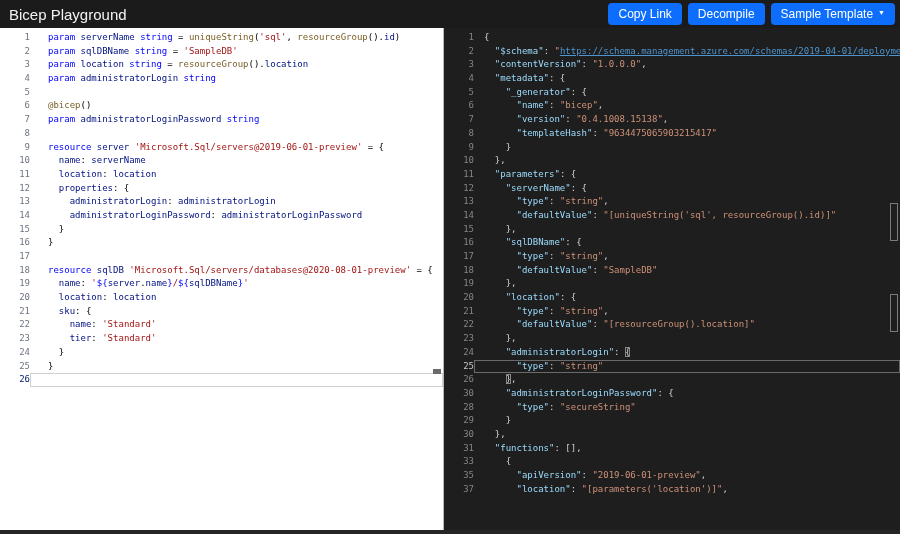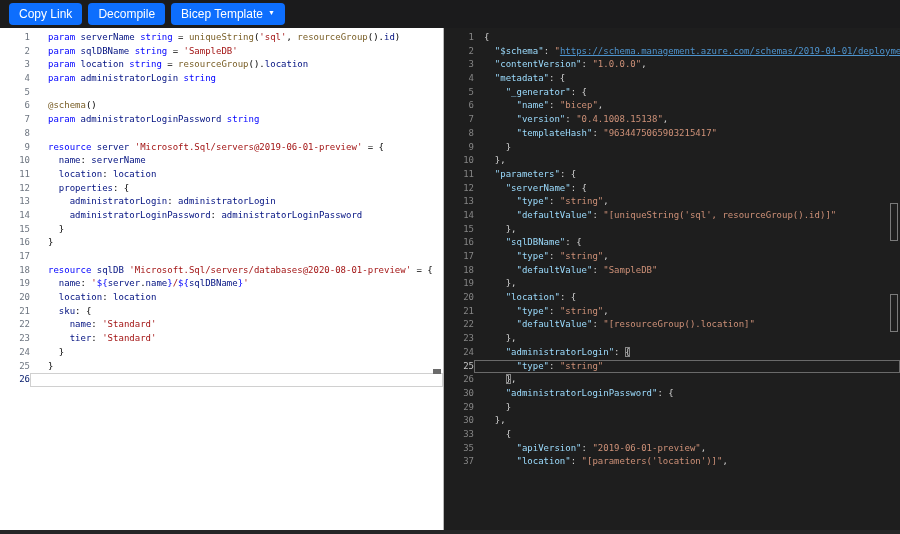--- a/index.html
+++ b/index.html
@@ -50,43 +50,44 @@
   .mark-1{top:175px;height:38px}
   .mark-2{top:266px;height:38px}
   .cursor-mark{position:absolute;width:8px;height:5px;right:2px;top:341px;background:#6b6b6b;z-index:3}
 
   .bottom-strip{height:4px;background:#252526}
 </style>
 </head>
 <body>
 
 <div class="header">
+  <div class="title">Bicep Playground</div>
   <div class="btns">
     <button class="btn">
       <span>Copy Link</span>
     </button>
     <button class="btn">
       <span>Decompile</span>
     </button>
     <button class="btn">
-      <span>Bicep Template</span>
+      <span>Sample Template</span>
       <span class="caret">▼</span>
     </button>
   </div>
 </div>
 
 <div class="main">
   <div class="pane light" id="left-rows">
     <div class="cursor-mark"></div>
   <div class="row"><span class="ln">1</span><span class="code"><span class="k">param </span><span class="i">serverName </span><span class="k">string </span><span class="o">= </span><span class="f">uniqueString</span><span class="o">(</span><span class="s">'sql'</span><span class="o">, </span><span class="f">resourceGroup</span><span class="o">().</span><span class="i">id</span><span class="o">)</span></span></div>
       <div class="row"><span class="ln">2</span><span class="code"><span class="k">param </span><span class="i">sqlDBName </span><span class="k">string </span><span class="o">= </span><span class="s">'SampleDB'</span></span></div>
       <div class="row"><span class="ln">3</span><span class="code"><span class="k">param </span><span class="i">location </span><span class="k">string </span><span class="o">= </span><span class="f">resourceGroup</span><span class="o">().</span><span class="i">location</span></span></div>
       <div class="row"><span class="ln">4</span><span class="code"><span class="k">param </span><span class="i">administratorLogin </span><span class="k">string</span></span></div>
       <div class="row"><span class="ln">5</span><span class="code"></span></div>
-      <div class="row"><span class="ln">6</span><span class="code"><span class="d">@schema</span><span class="o">()</span></span></div>
+      <div class="row"><span class="ln">6</span><span class="code"><span class="d">@bicep</span><span class="o">()</span></span></div>
       <div class="row"><span class="ln">7</span><span class="code"><span class="k">param </span><span class="i">administratorLoginPassword </span><span class="k">string</span></span></div>
       <div class="row"><span class="ln">8</span><span class="code"></span></div>
       <div class="row"><span class="ln">9</span><span class="code"><span class="k">resource </span><span class="i">server </span><span class="s">'Microsoft.Sql/servers@2019-06-01-preview' </span><span class="o">= {</span></span></div>
       <div class="row"><span class="ln">10</span><span class="code"><span class="i">  name</span><span class="o">: </span><span class="i">serverName</span></span></div>
       <div class="row"><span class="ln">11</span><span class="code"><span class="i">  location</span><span class="o">: </span><span class="i">location</span></span></div>
       <div class="row"><span class="ln">12</span><span class="code"><span class="i">  properties</span><span class="o">: {</span></span></div>
       <div class="row"><span class="ln">13</span><span class="code"><span class="i">    administratorLogin</span><span class="o">: </span><span class="i">administratorLogin</span></span></div>
       <div class="row"><span class="ln">14</span><span class="code"><span class="i">    administratorLoginPassword</span><span class="o">: </span><span class="i">administratorLoginPassword</span></span></div>
       <div class="row"><span class="ln">15</span><span class="code"><span class="o">  }</span></span></div>
       <div class="row"><span class="ln">16</span><span class="code"><span class="o">}</span></span></div>
@@ -124,21 +125,23 @@
       <div class="row"><span class="ln">18</span><span class="code"><span class="p">      </span><span class="key">"defaultValue"</span><span class="p">: </span><span class="str">"SampleDB"</span></span></div>
       <div class="row"><span class="ln">19</span><span class="code"><span class="p">    },</span></span></div>
       <div class="row"><span class="ln">20</span><span class="code"><span class="p">    </span><span class="key">"location"</span><span class="p">: {</span></span></div>
       <div class="row"><span class="ln">21</span><span class="code"><span class="p">      </span><span class="key">"type"</span><span class="p">: </span><span class="str">"string"</span><span class="p">,</span></span></div>
       <div class="row"><span class="ln">22</span><span class="code"><span class="p">      </span><span class="key">"defaultValue"</span><span class="p">: </span><span class="str">"[resourceGroup().location]"</span></span></div>
       <div class="row"><span class="ln">23</span><span class="code"><span class="p">    },</span></span></div>
       <div class="row"><span class="ln">24</span><span class="code"><span class="p">    </span><span class="key">"administratorLogin"</span><span class="p">: </span><span class="p bm">{</span></span></div>
       <div class="row active"><span class="ln">25</span><span class="code"><span class="p">      </span><span class="key">"type"</span><span class="p">: </span><span class="str">"string"</span></span></div>
       <div class="row"><span class="ln">26</span><span class="code"><span class="p">    </span><span class="p bm">}</span><span class="p">,</span></span></div>
       <div class="row"><span class="ln">30</span><span class="code"><span class="p">    </span><span class="key">"administratorLoginPassword"</span><span class="p">: {</span></span></div>
+      <div class="row"><span class="ln">28</span><span class="code"><span class="p">      </span><span class="key">"type"</span><span class="p">: </span><span class="str">"secureString"</span></span></div>
       <div class="row"><span class="ln">29</span><span class="code"><span class="p">    }</span></span></div>
       <div class="row"><span class="ln">30</span><span class="code"><span class="p">  },</span></span></div>
+      <div class="row"><span class="ln">31</span><span class="code"><span class="p">  </span><span class="key">"functions"</span><span class="p">: [],</span></span></div>
       <div class="row"><span class="ln">33</span><span class="code"><span class="p">    {</span></span></div>
       <div class="row"><span class="ln">35</span><span class="code"><span class="p">      </span><span class="key">"apiVersion"</span><span class="p">: </span><span class="str">"2019-06-01-preview"</span><span class="p">,</span></span></div>
       <div class="row"><span class="ln">37</span><span class="code"><span class="p">      </span><span class="key">"location"</span><span class="p">: </span><span class="str">"[parameters('location')]"</span><span class="p">,</span></span></div>
     </div>
 </div>
 
 <div class="bottom-strip"></div>
 
 </body></html>

